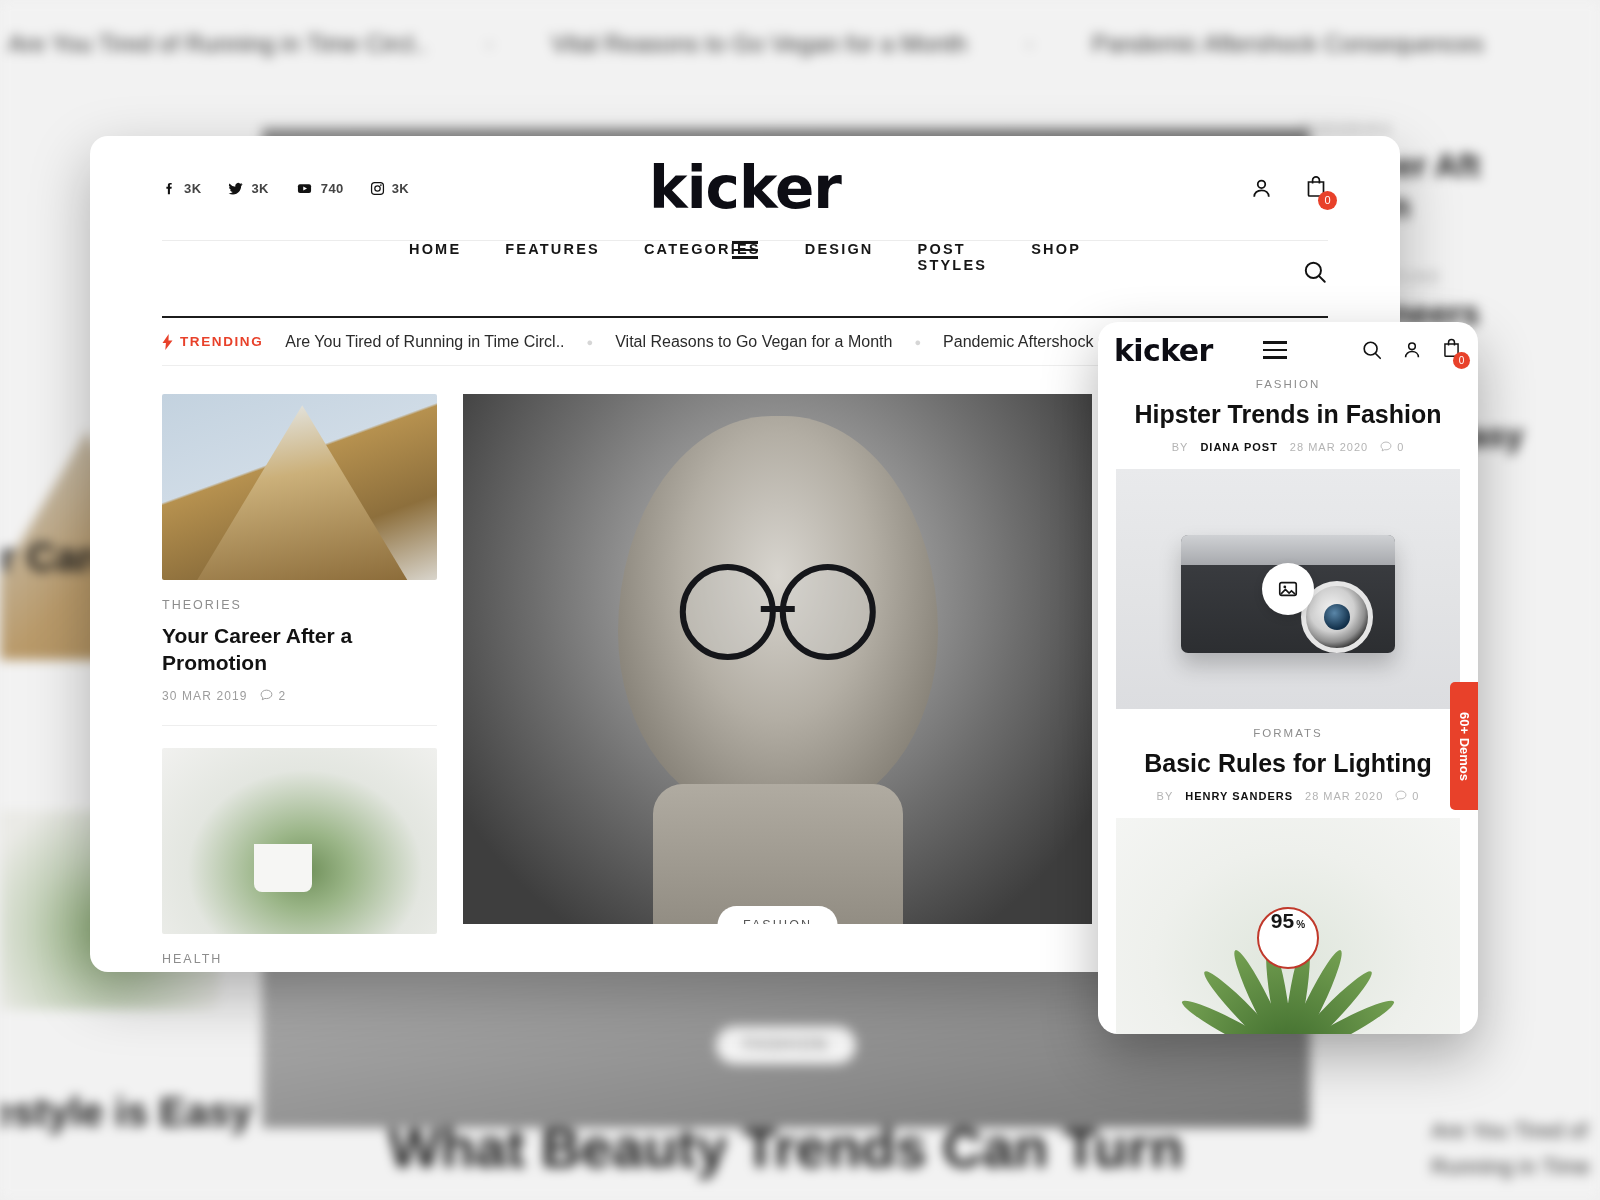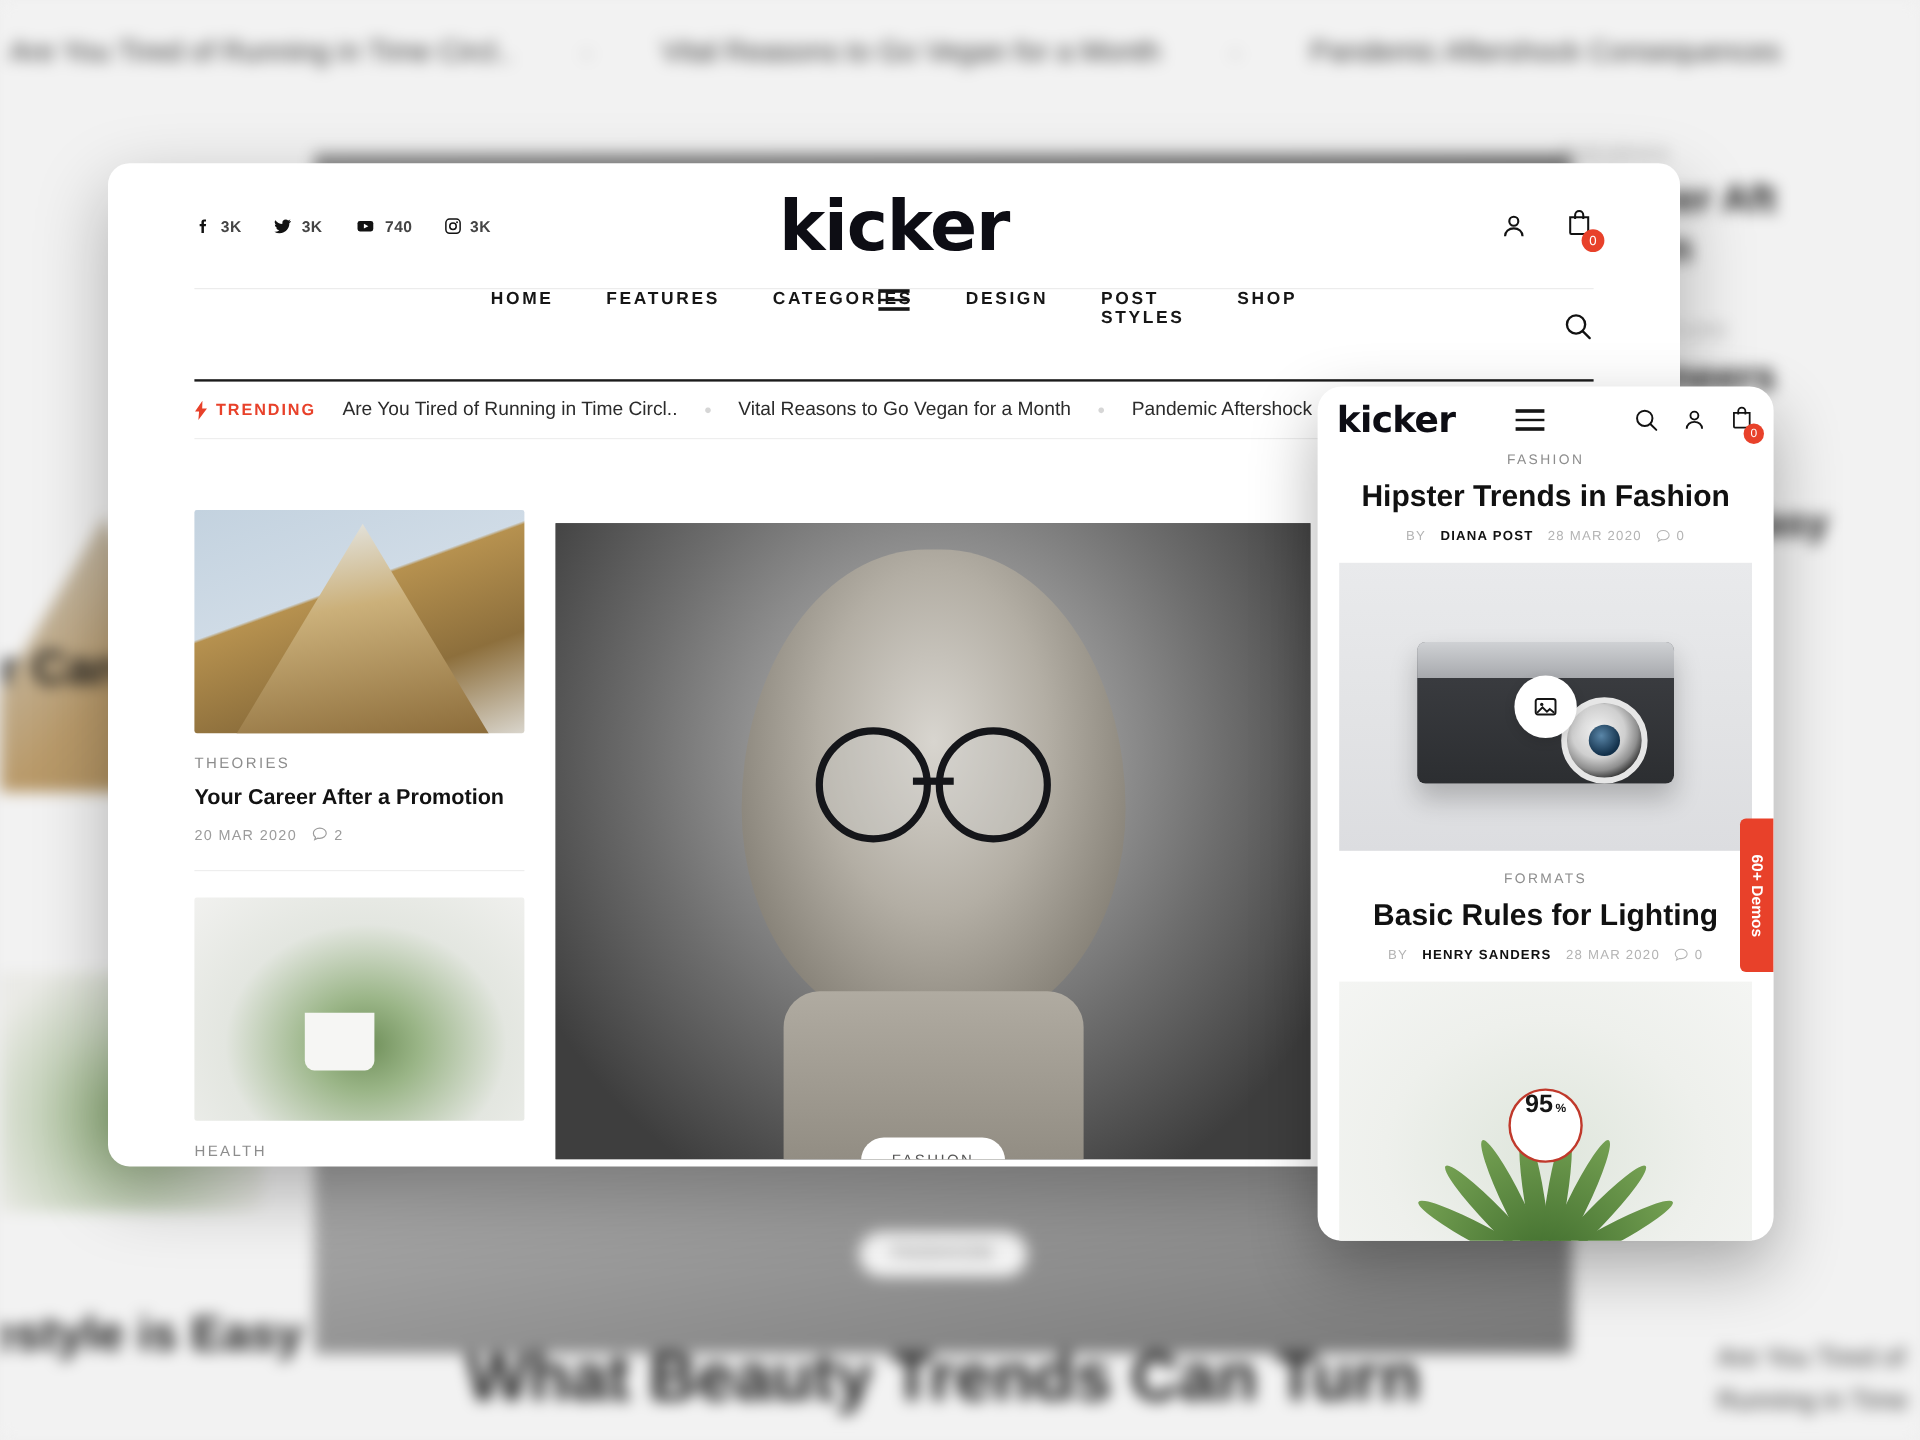--- a/index.html
+++ b/index.html
@@ -124,21 +124,21 @@
     gap: 22px; border-bottom: 1px solid #eee;
   }
   .trending-label {
     display: flex; align-items: center; gap: 7px;
     color: #e8412a; font-size: 13.5px; font-weight: bold; letter-spacing: 1.6px;
     white-space: nowrap;
   }
   .trend-item { font-size: 16px; color: #2b2b2b; white-space: nowrap; cursor: pointer; }
   .trend-sep { color: #d6d6d6; font-size: 11px; }
 
-  .d-body { display: flex; gap: 26px; padding: 28px 72px 0; align-items: center; }
+  .d-body { display: flex; gap: 26px; padding: 28px 72px 0; }
   .col-left { width: 275px; flex: none; }
   .card-img { width: 275px; height: 186px; border-radius: 2px; }
   .img-roof {
     background: linear-gradient(160deg,#c3d2df 0%,#cfdbe6 38%,#b6914f 39%,#8d6f3c 70%,#d9d5cc 100%);
     position: relative; overflow: hidden;
   }
   .img-roof:after {
     content:""; position:absolute; left:12%; top:6%;
     width: 78%; height: 96%;
     background: linear-gradient(170deg, #e8eef3 0%, #cbb07a 40%, #8a6a38 100%);
@@ -151,21 +151,21 @@
   .img-plant:after {
     content:""; position: absolute; left:44%; top:52%;
     width: 58px; height: 48px; background: #f6f6f4;
     border-radius: 0 0 8px 8px; transform: translateX(-50%);
   }
   .cat-label {
     font-size: 12.5px; letter-spacing: 2px; color: #8d8d8d;
     margin: 18px 0 10px; font-weight: 500;
   }
   .card-title {
-    font-size: 18px; font-weight: bold; color: #121212; line-height: 1.3;
+    font-size: 21px; font-weight: bold; color: #121212; line-height: 1.3;
   }
   .meta {
     display: flex; align-items: center; gap: 13px;
     margin-top: 12px; font-size: 12px; color: #9c9c9c; letter-spacing: 1.1px;
   }
   .meta .cmt { display: flex; align-items: center; gap: 5px; }
   .card-divider { height: 1px; background: #eee; margin: 22px 0; }
 
   .col-center { flex: 1; }
   .hero-img {
@@ -439,21 +439,21 @@
   </div>
 
   <div class="d-body">
 
     <div class="col-left">
       <div>
         <div class="card-img img-roof"></div>
         <div class="cat-label">THEORIES</div>
         <div class="card-title">Your Career After a Promotion</div>
         <div class="meta">
-          <span>20 MAR 2020</span>
+          <span>30 MAR 2019</span>
           <span class="cmt">
             <svg width="13" height="13" viewBox="0 0 16 16">
               <path d="M8 1.4c3.7 0 6.6 2.3 6.6 5.2S11.7 11.8 8 11.8c-.7 0-1.4-.1-2-.2l-3.2 1.6.8-2.5C2.2 9.8 1.4 8.4 1.4 6.6 1.4 3.7 4.3 1.4 8 1.4z" fill="none" stroke="#9c9c9c" stroke-width="1.2"></path>
             </svg>
             <span>2</span>
           </span>
         </div>
       </div>
 
       <div class="card-divider"></div>

